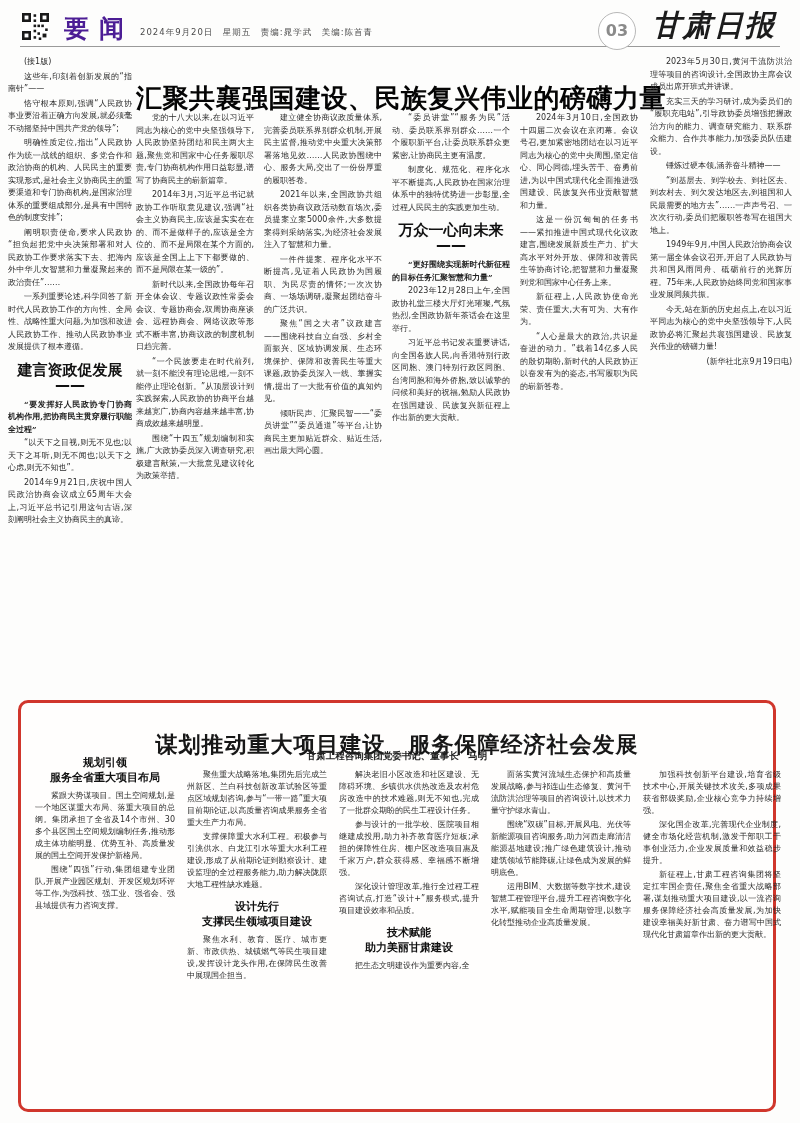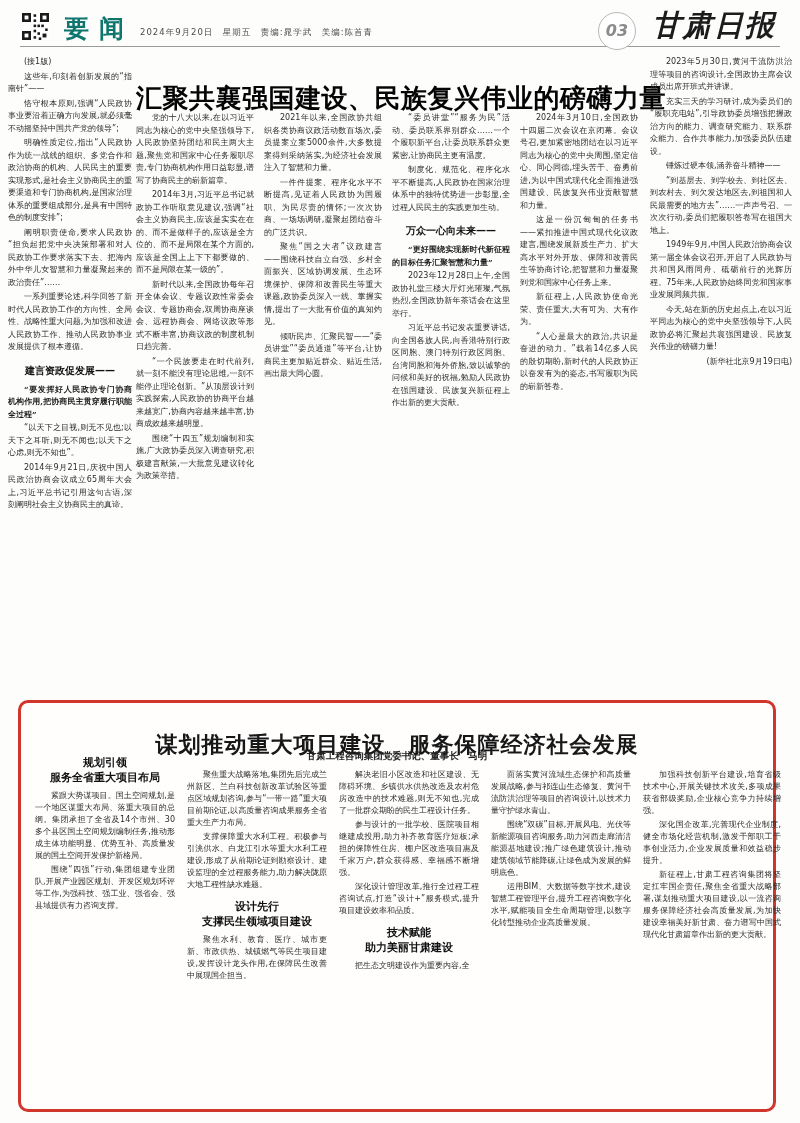--- a/index.html
+++ b/index.html
@@ -3,42 +3,42 @@
 <meta charset="utf-8">
 <style>
   html,body{margin:0;padding:0;background:#e9e9e9;}
   .page{position:relative;width:800px;height:1123px;background:#fdfdfc;overflow:hidden;
         font-family:"DejaVu Sans",sans-serif;color:#222;}
   
   .masthead{position:absolute;top:0;left:0;width:800px;height:54px;}
   .mast-rule{position:absolute;top:46px;left:20px;width:760px;border-top:1.5px solid #9a9a9a;}
   .qr{position:absolute;left:22px;top:13px;width:27px;height:27px;}
   .section-label{position:absolute;left:64px;top:12px;font-size:25px;font-weight:700;
-                 color:#0f766e;letter-spacing:10px;}
+                 color:#4c1d95;letter-spacing:10px;}
   .dateline{position:absolute;left:140px;top:27px;font-size:8.5px;color:#4a4a4a;letter-spacing:1px;}
   .page-circle{position:absolute;left:598px;top:12px;width:36px;height:36px;border-radius:50%;
                background:#fff;border:1.5px solid #b8b8b8;text-align:center;line-height:36px;
-               font-size:16px;font-weight:700;font-style:italic;color:#8b8b8b;z-index:2;}
+               font-size:16px;font-weight:700;color:#8b8b8b;z-index:2;}
   .logo{position:absolute;right:24px;top:6px;font-size:29px;font-weight:700;font-style:italic;
         font-family:"DejaVu Serif",serif;color:#1c1c1c;letter-spacing:2px;}
   
   .headline{position:absolute;left:136px;top:58px;width:508px;height:46px;text-align:center;
             font-size:26px;line-height:46px;font-weight:900;color:#050505;letter-spacing:.5px;
             white-space:nowrap;}
   .col{position:absolute;overflow:hidden;text-align:justify;font-size:8px;line-height:12.5px;
        color:#2b2b2b;word-break:break-all;}
   .mc0{left:8px;  top:56px; width:124px;height:672px;}
   .mc1{left:136px;top:112px;width:118px;height:616px;}
   .mc2{left:264px;top:112px;width:118px;height:616px;}
   .mc3{left:392px;top:112px;width:118px;height:616px;}
   .mc4{left:520px;top:112px;width:118px;height:616px;}
   .mc5{left:650px;top:56px; width:142px;height:672px;}
   .blk{margin:0 0 2px;}
   .blk.p{text-indent:2em;}
-  .blk.h{font-size:10px;font-weight:700;text-align:center;text-indent:0;margin:9px 0 5px;
+  .blk.h{font-size:15px;font-weight:700;text-align:center;text-indent:0;margin:9px 0 5px;
          color:#111;white-space:pre-line;line-height:15px;}
   .blk.q{text-indent:2em;font-weight:700;font-family:"DejaVu Serif",serif;color:#1f1f1f;}
   .blk.sig{text-align:right;text-indent:0;}
   
   .boxed{position:absolute;left:18px;top:700px;width:752px;height:406px;background:#fffefd;
          border:3px solid #d0362c;border-radius:10px;}
   .box-headline{position:absolute;top:9px;left:0;width:100%;text-align:center;font-size:22px;
                 font-weight:800;color:#171717;letter-spacing:1px;white-space:nowrap;}
   .box-byline{position:absolute;top:47px;left:0;width:100%;text-align:center;font-size:9.5px;
               font-weight:700;color:#222;}
@@ -100,20 +100,21 @@
         <div class="blk p">2014年9月21日,庆祝中国人民政治协商会议成立65周年大会上,习近平总书记引用这句古语,深刻阐明社会主义协商民主的真谛。</div>
       </div>
     <div class="col mc1">
         <div class="blk p">党的十八大以来,在以习近平同志为核心的党中央坚强领导下,人民政协坚持团结和民主两大主题,聚焦党和国家中心任务履职尽责,专门协商机构作用日益彰显,谱写了协商民主的崭新篇章。</div>
         <div class="blk p">2014年3月,习近平总书记就政协工作听取意见建议,强调“社会主义协商民主,应该是实实在在的、而不是做样子的,应该是全方位的、而不是局限在某个方面的,应该是全国上上下下都要做的、而不是局限在某一级的”。</div>
         <div class="blk p">新时代以来,全国政协每年召开全体会议、专题议政性常委会会议、专题协商会,双周协商座谈会、远程协商会、网络议政等形式不断丰富,协商议政的制度机制日趋完善。</div>
         <div class="blk p">“一个民族要走在时代前列,就一刻不能没有理论思维,一刻不能停止理论创新。”从顶层设计到实践探索,人民政协的协商平台越来越宽广,协商内容越来越丰富,协商成效越来越明显。</div>
         <div class="blk p">围绕“十四五”规划编制和实施,广大政协委员深入调查研究,积极建言献策,一大批意见建议转化为政策举措。</div>
       </div>
     <div class="col mc2">
+        <div class="blk p">建立健全协商议政质量体系,完善委员联系界别群众机制,开展民主监督,推动党中央重大决策部署落地见效……人民政协围绕中心、服务大局,交出了一份份厚重的履职答卷。</div>
         <div class="blk p">2021年以来,全国政协共组织各类协商议政活动数百场次,委员提案立案5000余件,大多数提案得到采纳落实,为经济社会发展注入了智慧和力量。</div>
         <div class="blk p">一件件提案、程序化水平不断提高,见证着人民政协为国履职、为民尽责的情怀;一次次协商、一场场调研,凝聚起团结奋斗的广泛共识。</div>
         <div class="blk p">聚焦“国之大者”议政建言——围绕科技自立自强、乡村全面振兴、区域协调发展、生态环境保护、保障和改善民生等重大课题,政协委员深入一线、掌握实情,提出了一大批有价值的真知灼见。</div>
         <div class="blk p">倾听民声、汇聚民智——“委员讲堂”“委员通道”等平台,让协商民主更加贴近群众、贴近生活,画出最大同心圆。</div>
       </div>
     <div class="col mc3">
         <div class="blk p">“委员讲堂”“服务为民”活动、委员联系界别群众……一个个履职新平台,让委员联系群众更紧密,让协商民主更有温度。</div>
         <div class="blk p">制度化、规范化、程序化水平不断提高,人民政协在国家治理体系中的独特优势进一步彰显,全过程人民民主的实践更加生动。</div>
         <div class="blk h">万众一心向未来——</div>
         <div class="blk q">“更好围绕实现新时代新征程的目标任务汇聚智慧和力量”</div>

